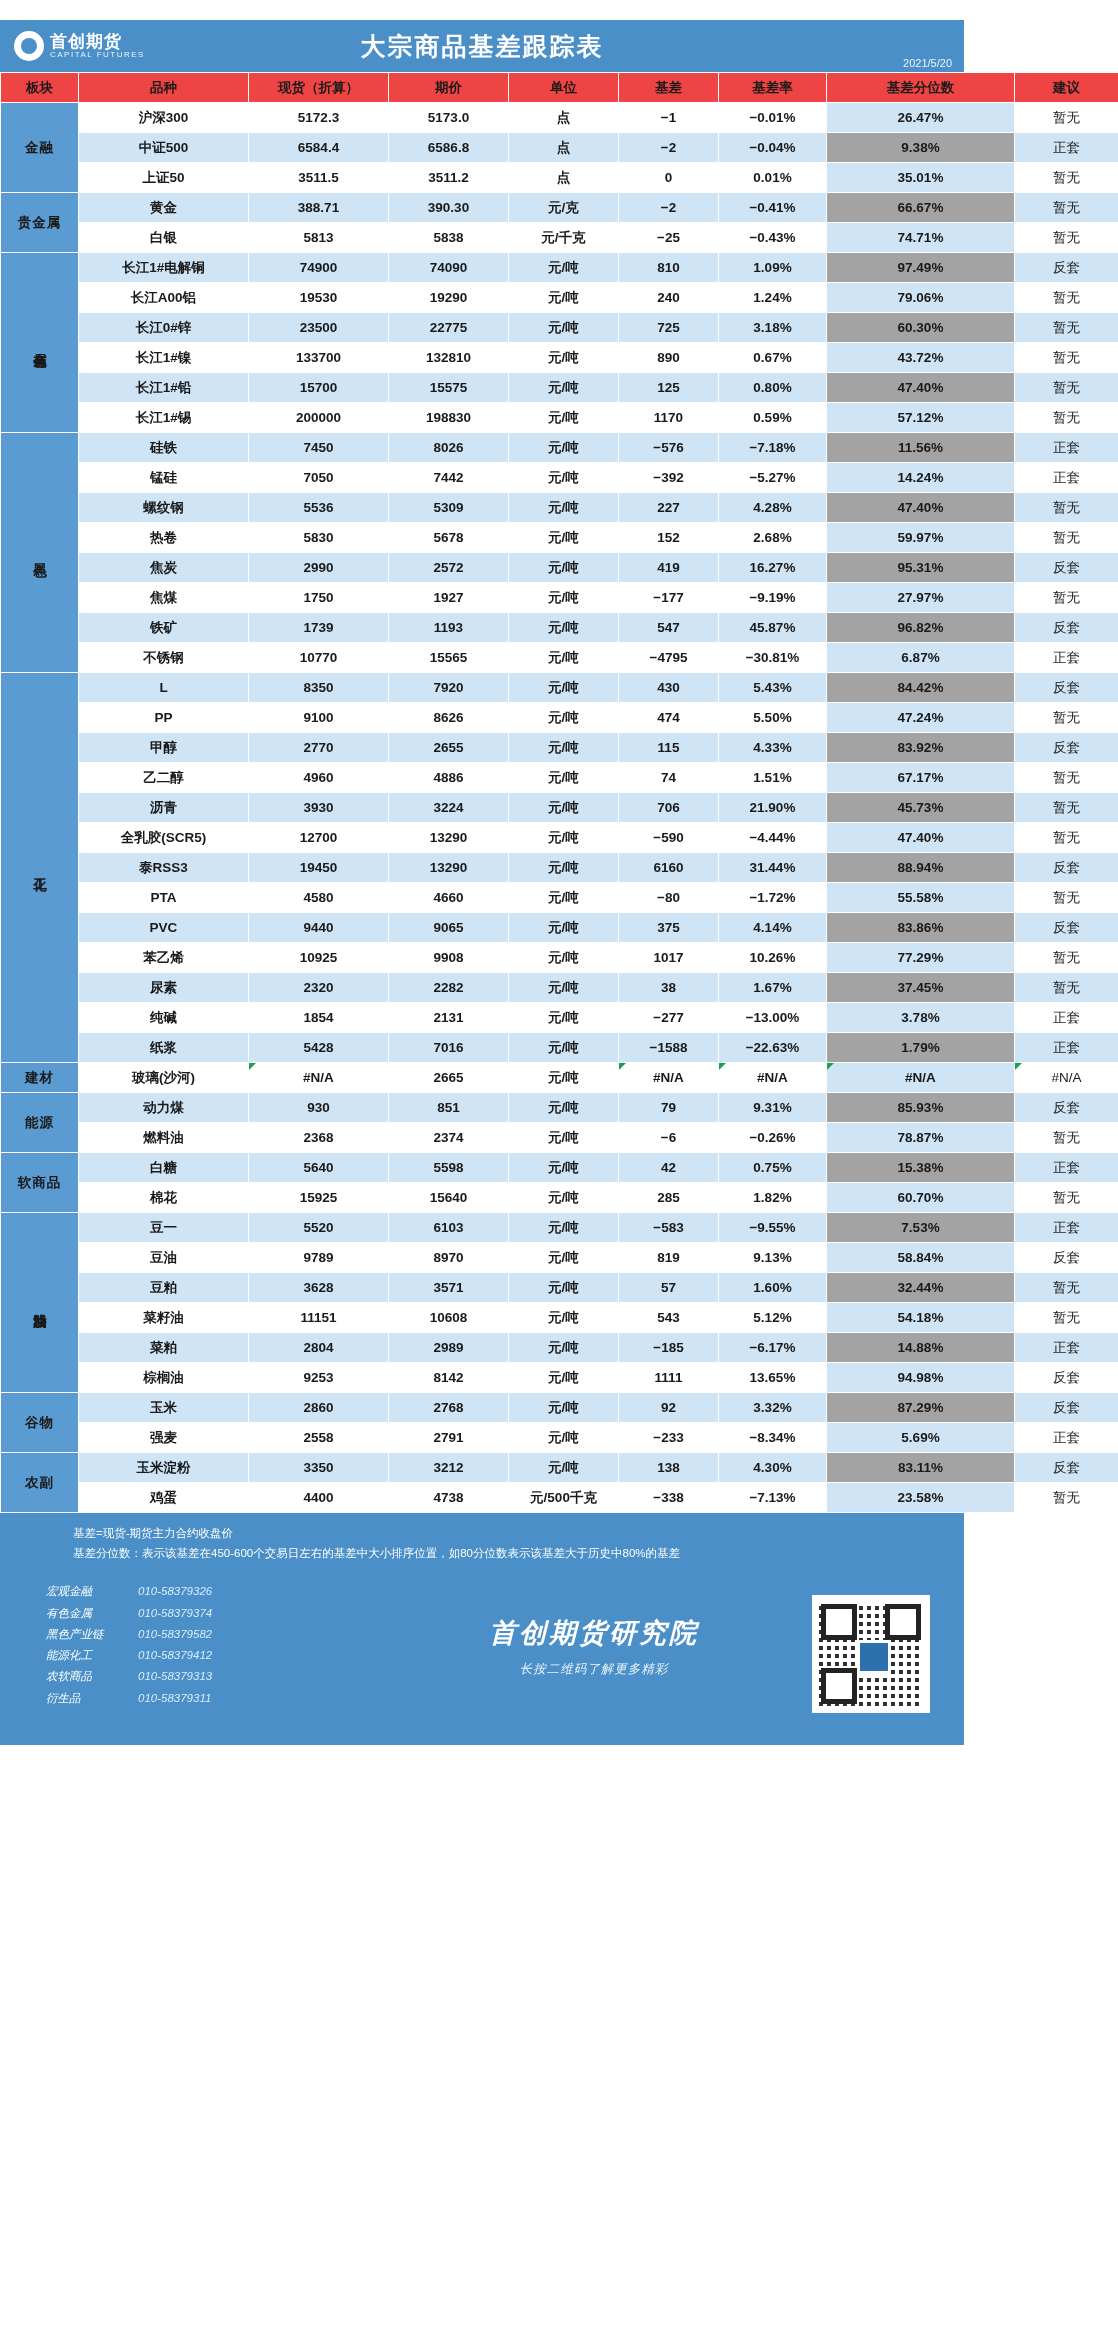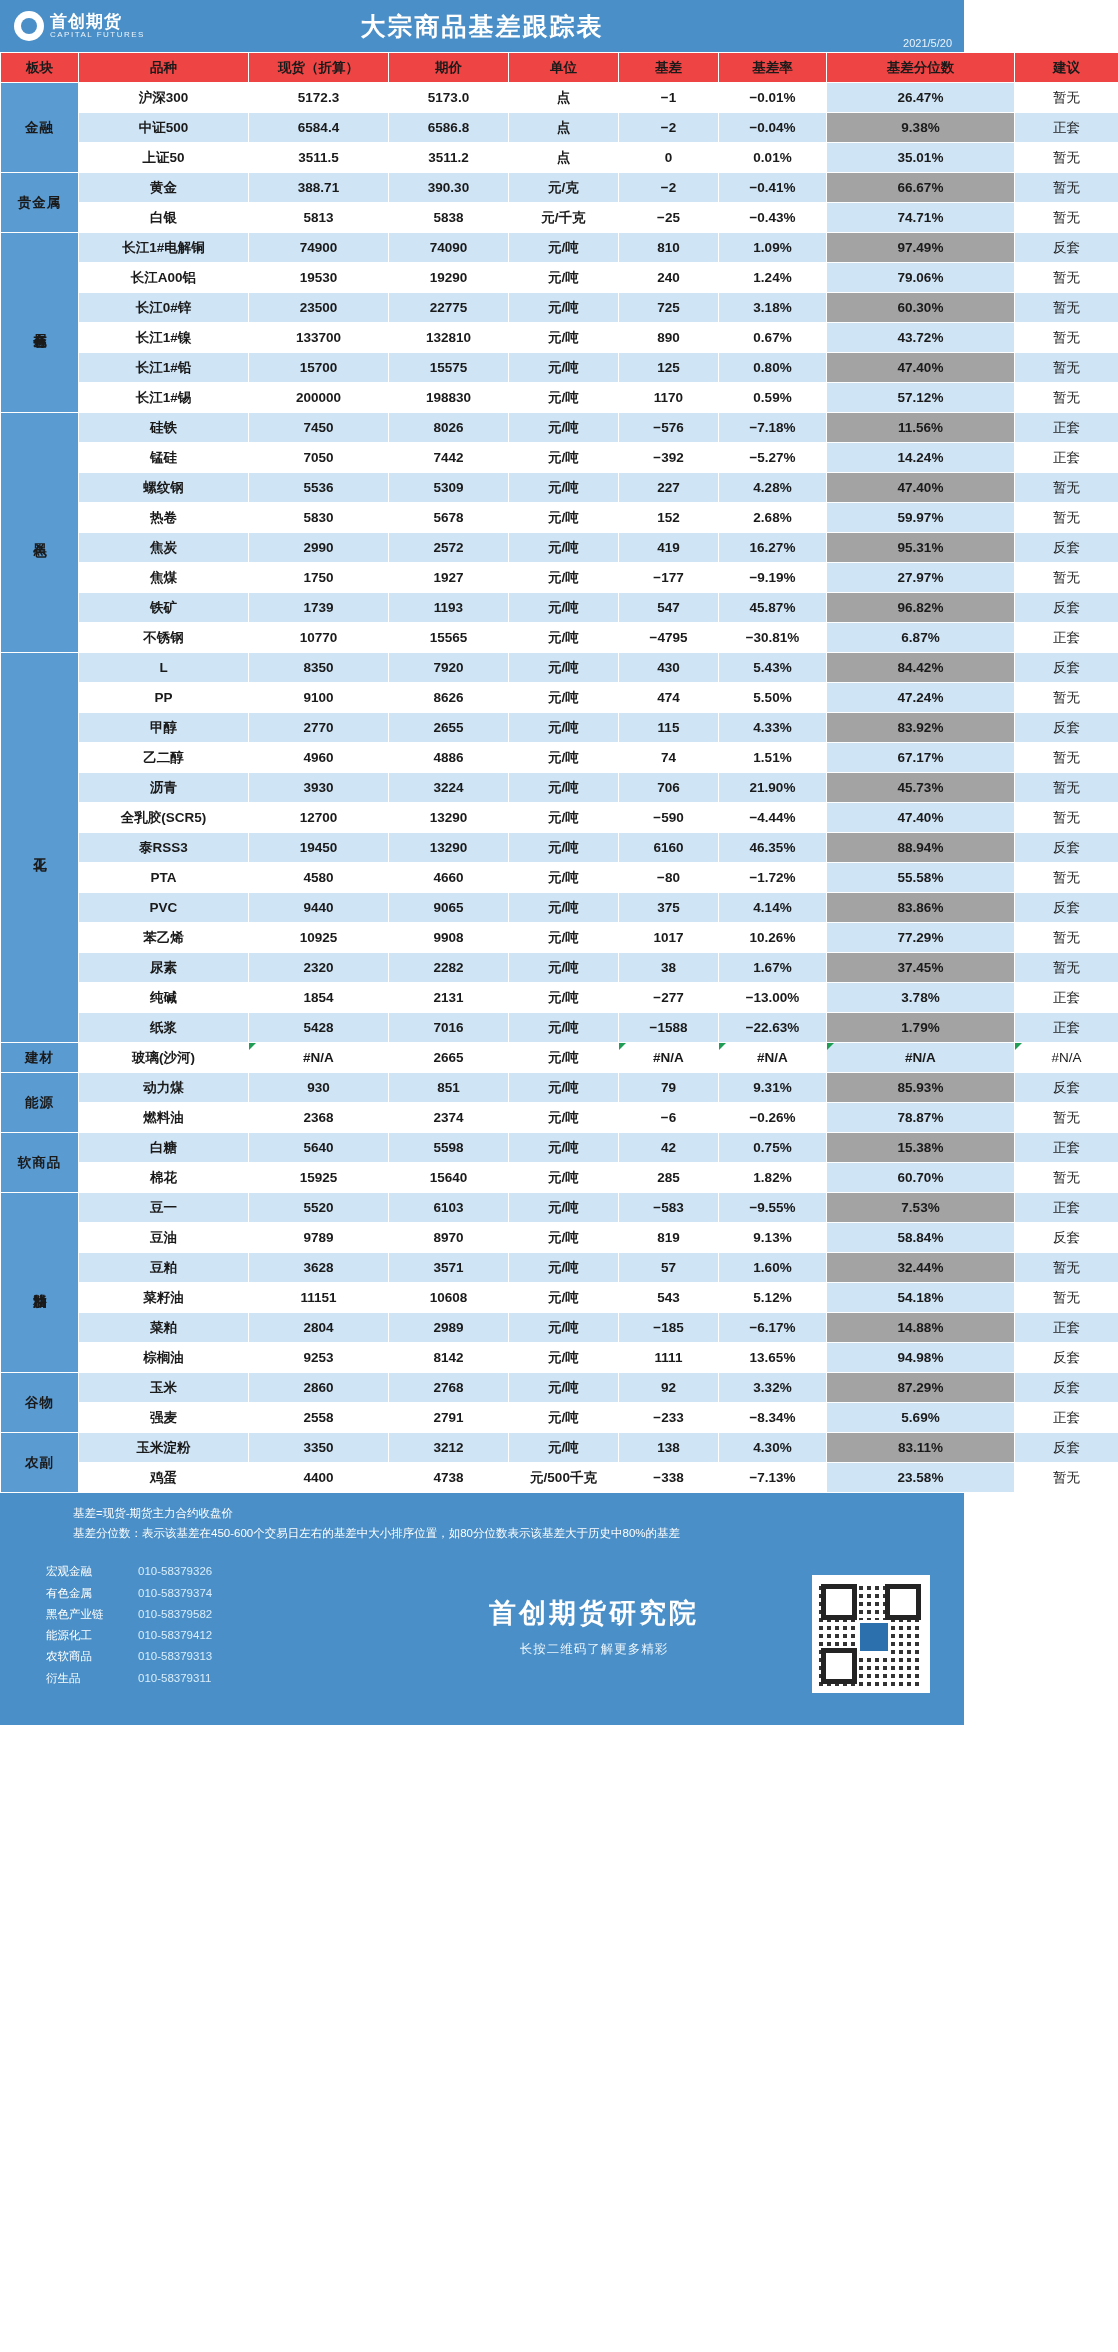--- a/index.html
+++ b/index.html
@@ -2,21 +2,21 @@
 <html><head>
 <meta charset="utf-8">
 <style>
   html,body{margin:0;padding:0;}
   body{
     width:1118px;
     background:#ffffff;
     font-family:"Liberation Sans", sans-serif;
     -webkit-font-smoothing:antialiased;
   }
-  .page{width:964px;position:relative;}
+  .page{width:964px;position:relative;margin-top:20px;}
 
   
   .header{
     height:52px;
     background:#4a8fc7;
     display:flex;align-items:center;
     position:relative;
   }
   .logo{
     display:flex;align-items:center;gap:6px;
@@ -110,20 +110,21 @@
   .notes div{white-space:nowrap;}
 
   
   .footer{
     background:#4a8fc7;
     display:flex;
     align-items:flex-start;
     padding:6px 0 14px 0;
     position:relative;
     min-height:150px;
+    font-style:italic;
   }
   .contacts{
     color:#ffffff;
     font-size:11.5px;
     line-height:1.85;
     padding-left:46px;
     width:330px;
   }
   .contacts .row{display:flex;}
   .contacts .lbl{width:92px;}
@@ -460,21 +461,21 @@
           <td class="num">−4.44%</td>
           <td class="num pct-col">47.40%</td>
           <td class="adv">暂无</td>
         </tr>
         <tr class="rw-b">
           <td class="name">泰RSS3</td>
           <td class="num">19450</td>
           <td class="num">13290</td>
           <td class="unit">元/吨</td>
           <td class="num">6160</td>
-          <td class="num">46.35%</td>
+          <td class="num">31.44%</td>
           <td class="num pct-col">88.94%</td>
           <td class="adv">反套</td>
         </tr>
         <tr class="rw-a">
           <td class="name">PTA</td>
           <td class="num">4580</td>
           <td class="num">4660</td>
           <td class="unit">元/吨</td>
           <td class="num">−80</td>
           <td class="num">−1.72%</td>

